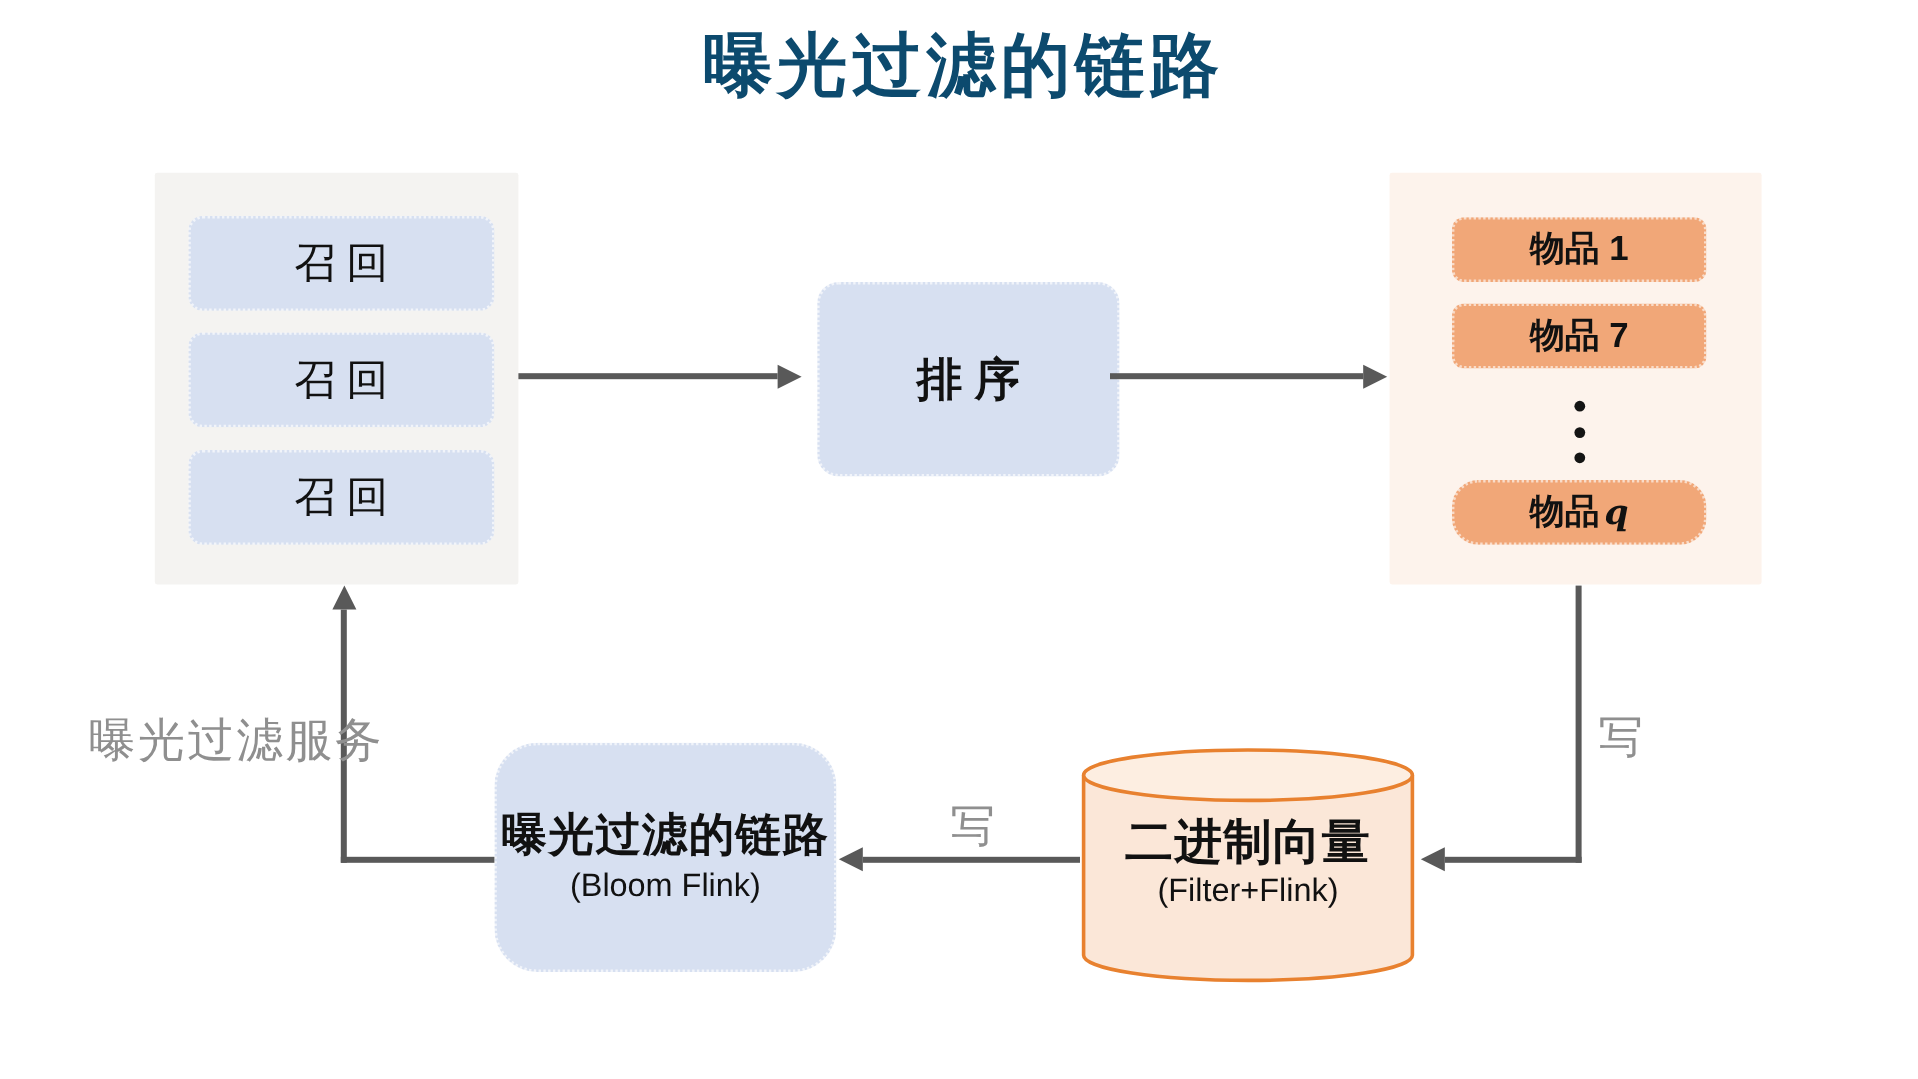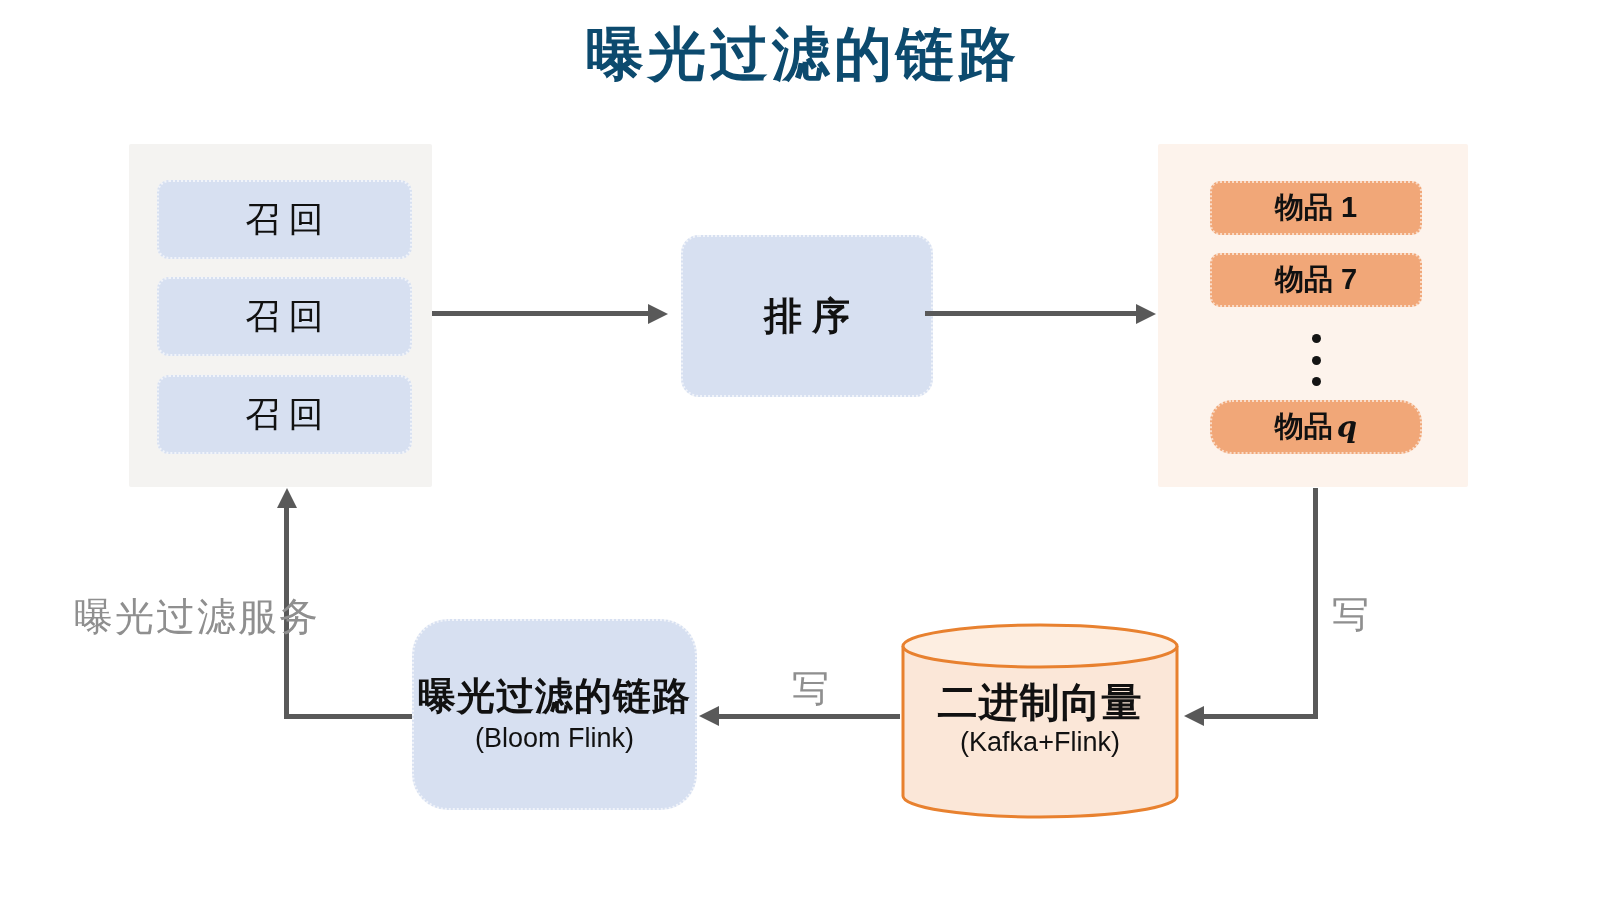--- a/index.html
+++ b/index.html
@@ -157,21 +157,21 @@
     <span class="service-sub">(Bloom Flink)</span>
   </div>
 
   <div class="cylinder">
     <svg width="280" height="200" viewBox="0 0 280 200">
       <path d="M3 24 L3 174 A137 21 0 0 0 277 174 L277 24" fill="var(--cylinder-fill)" stroke="var(--cylinder-stroke)" stroke-width="3"></path>
       <ellipse cx="140" cy="24" rx="137" ry="21" fill="var(--cylinder-top-fill)" stroke="var(--cylinder-stroke)" stroke-width="3"></ellipse>
     </svg>
     <div class="cyl-text">
       <div class="cyl-title">二进制向量</div>
-      <div class="cyl-sub">(Kafka+Flink)</div>
+      <div class="cyl-sub">(Filter+Flink)</div>
     </div>
   </div>
 
   <div class="h-line" style="left:432px; top:311px; width:216px; height:5px;"></div>
   <div class="head-right" style="left:648px; top:304px;"></div>
 
   <div class="h-line" style="left:925px; top:311px; width:211px; height:5px;"></div>
   <div class="head-right" style="left:1136px; top:304px;"></div>
 
   <div class="v-line" style="left:1313px; top:488px; width:5px; height:231px;"></div>

